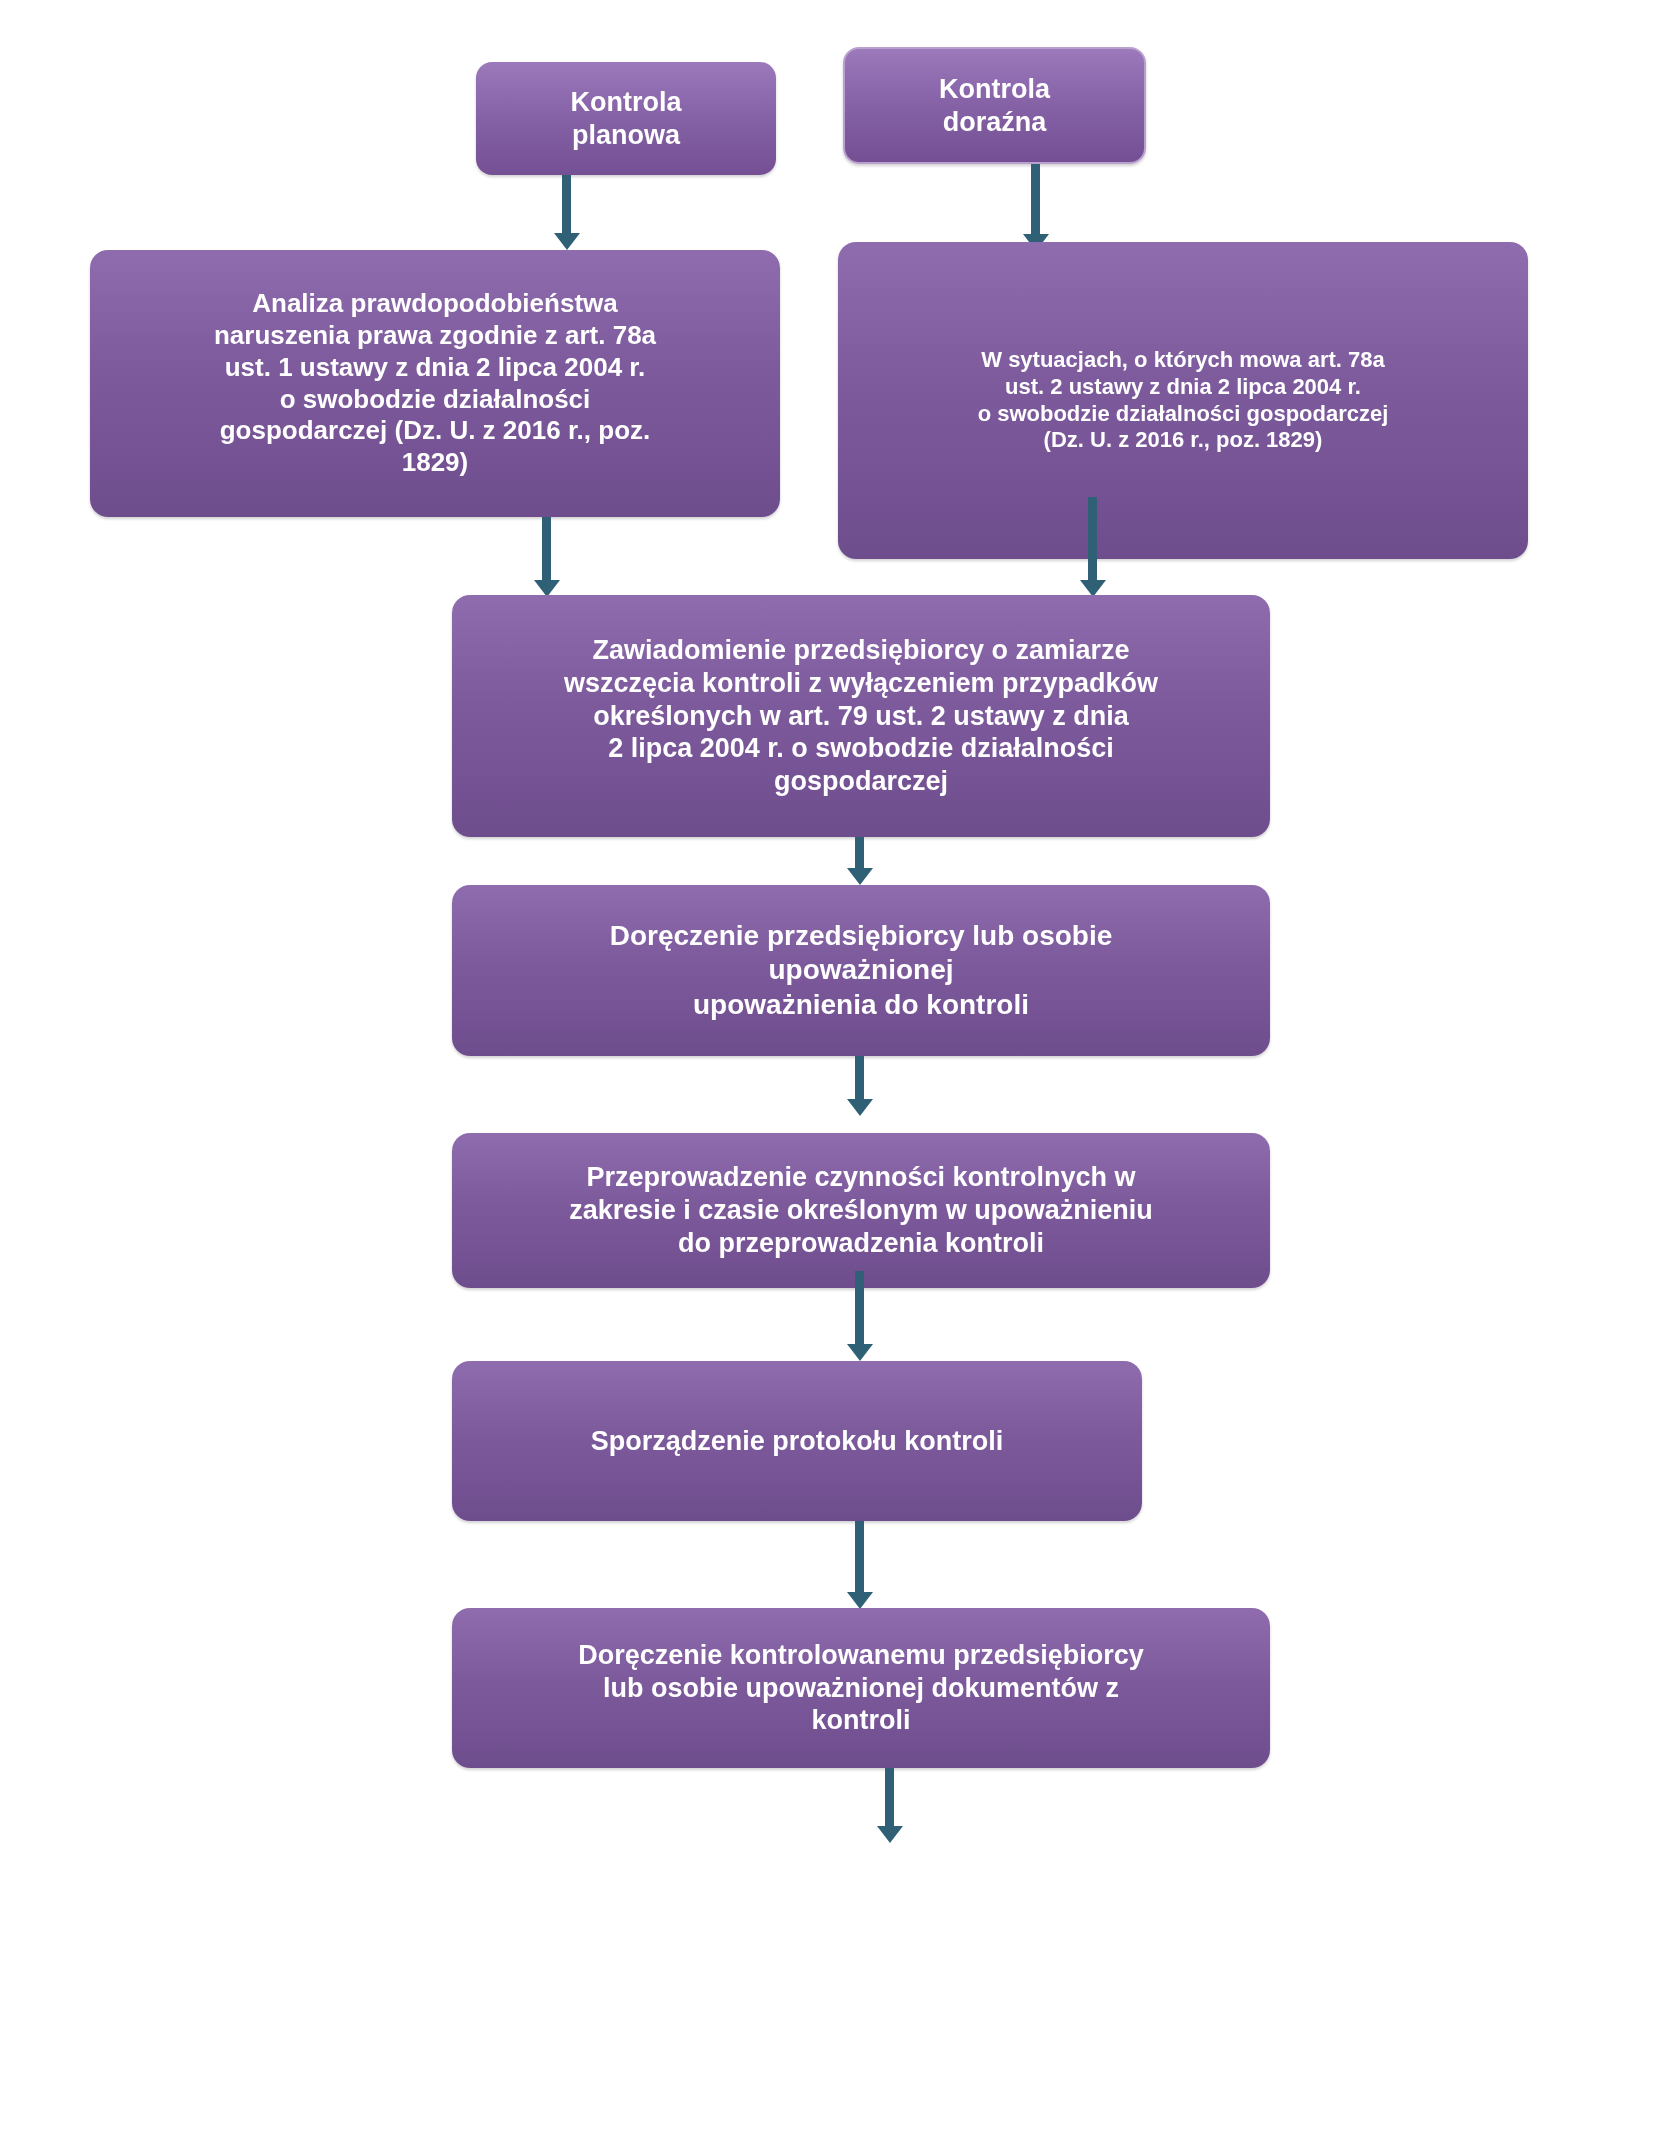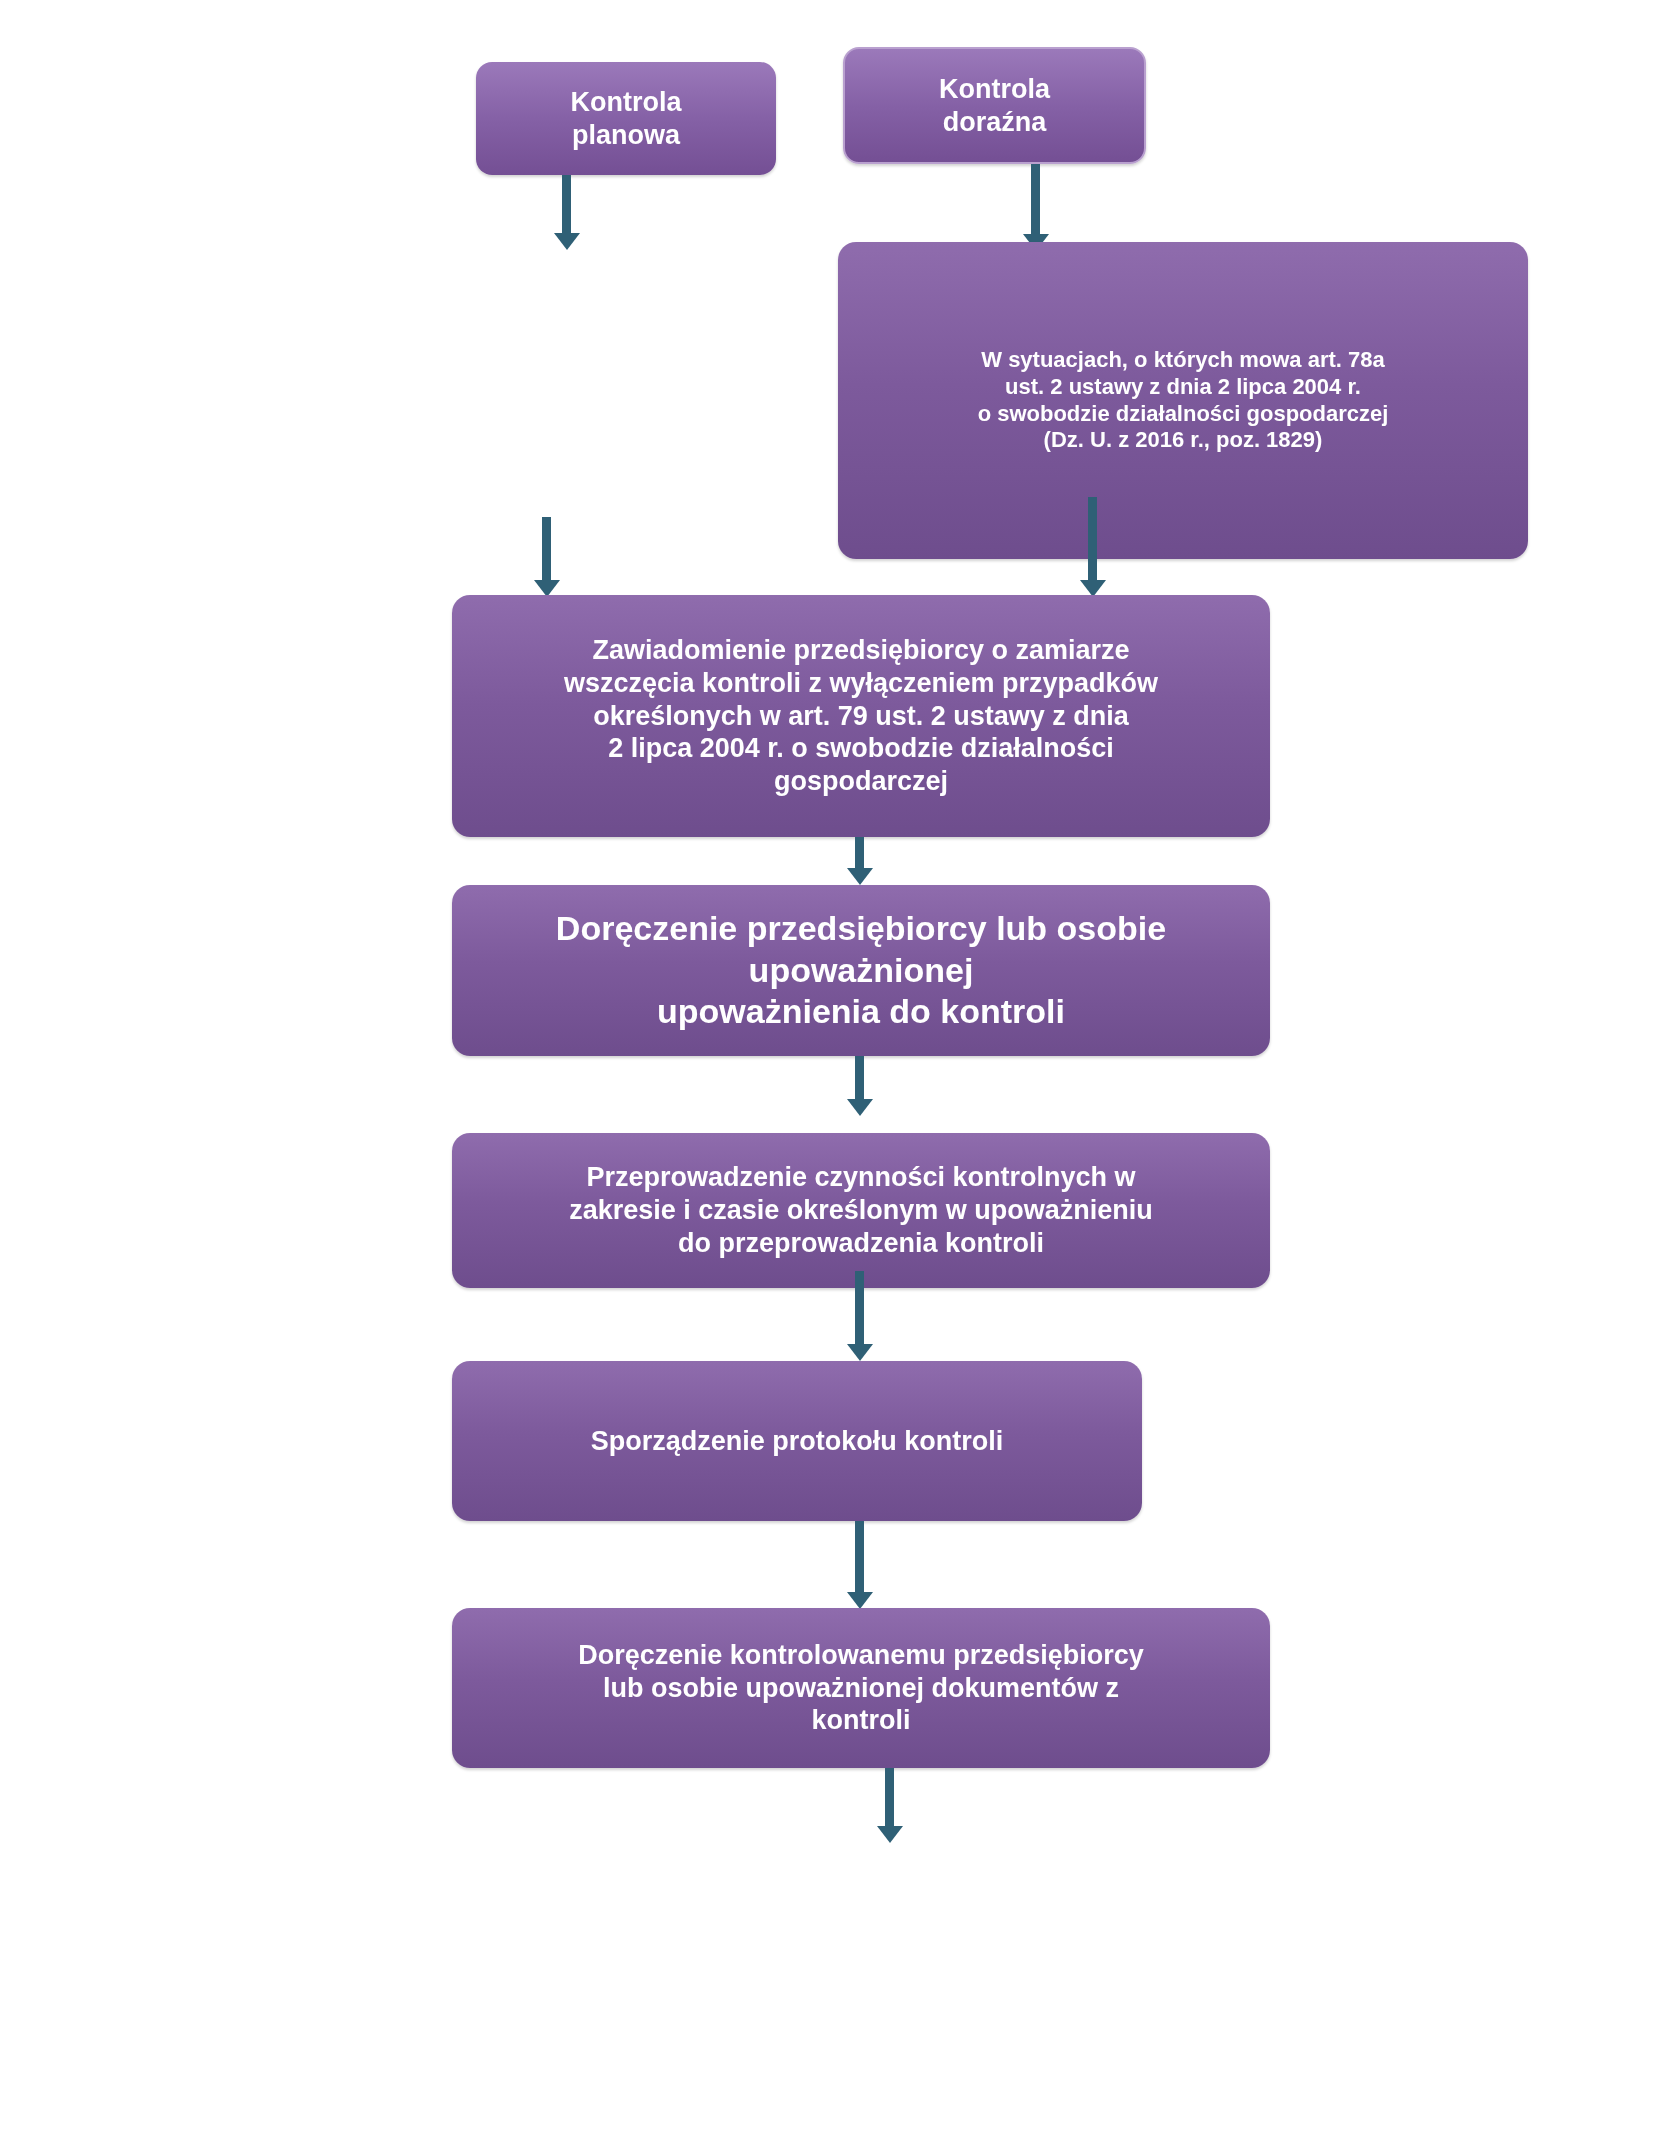--- a/index.html
+++ b/index.html
@@ -77,20 +77,26 @@
   <div class="arrow-wrap" style="left:562px; top:175px; width:9px; height:75px;">
     <div class="arrow-shaft" style="height:58px;"></div>
     <div class="arrow-head" style="left:-8px; top:58px;"></div>
   </div>
 
   <div class="arrow-wrap" style="left:1031px; top:164px; width:9px; height:88px;">
     <div class="arrow-shaft" style="height:70px;"></div>
     <div class="arrow-head" style="left:-8px; top:70px;"></div>
   </div>
 
+  <div class="node" style="left:90px; top:250px; width:690px; height:267px; font-size:26px;">Analiza prawdopodobieństwa
+naruszenia prawa zgodnie z art. 78a
+ust. 1 ustawy z dnia 2 lipca 2004 r.
+o swobodzie działalności
+gospodarczej (Dz. U. z 2016 r., poz.
+1829)</div>
 
   <div class="node" style="left:838px; top:242px; width:690px; height:317px; font-size:22px;">W sytuacjach, o których mowa art. 78a
 ust. 2 ustawy z dnia 2 lipca 2004 r.
 o swobodzie działalności gospodarczej
 (Dz. U. z 2016 r., poz. 1829)</div>
 
   <div class="arrow-wrap" style="left:542px; top:517px; width:9px; height:80px;">
     <div class="arrow-shaft" style="height:63px;"></div>
     <div class="arrow-head" style="left:-8px; top:63px;"></div>
   </div>
@@ -104,21 +110,21 @@
 wszczęcia kontroli z wyłączeniem przypadków
 określonych w art. 79 ust. 2 ustawy z dnia
 2 lipca 2004 r. o swobodzie działalności
 gospodarczej</div>
 
   <div class="arrow-wrap" style="left:855px; top:837px; width:9px; height:48px;">
     <div class="arrow-shaft" style="height:31px;"></div>
     <div class="arrow-head" style="left:-8px; top:31px;"></div>
   </div>
 
-  <div class="node" style="left:452px; top:885px; width:818px; height:171px; font-size:34px;">Doręczenie przedsiębiorcy lub osobie
+  <div class="node" style="left:452px; top:885px; width:818px; height:171px; font-size:28px;">Doręczenie przedsiębiorcy lub osobie
 upoważnionej
 upoważnienia do kontroli</div>
 
   <div class="arrow-wrap" style="left:855px; top:1056px; width:9px; height:60px;">
     <div class="arrow-shaft" style="height:43px;"></div>
     <div class="arrow-head" style="left:-8px; top:43px;"></div>
   </div>
 
   <div class="node" style="left:452px; top:1116px; width:818px; height:155px; font-size:27px;margin-top:17px;">Przeprowadzenie czynności kontrolnych w
 zakresie i czasie określonym w upoważnieniu

